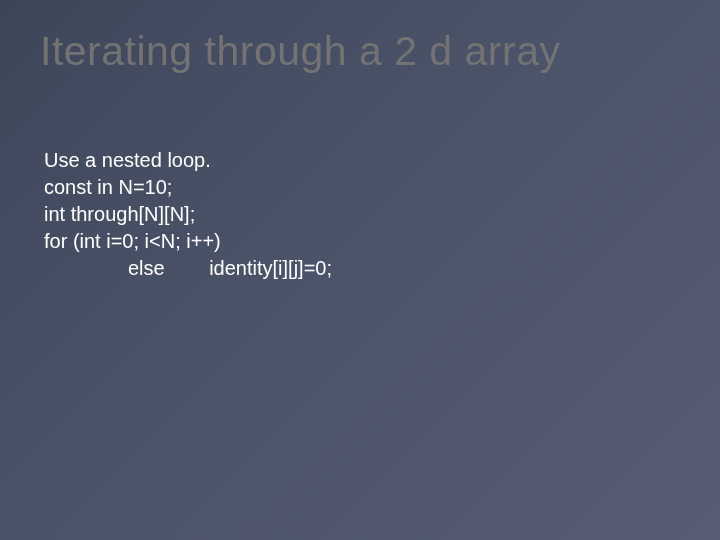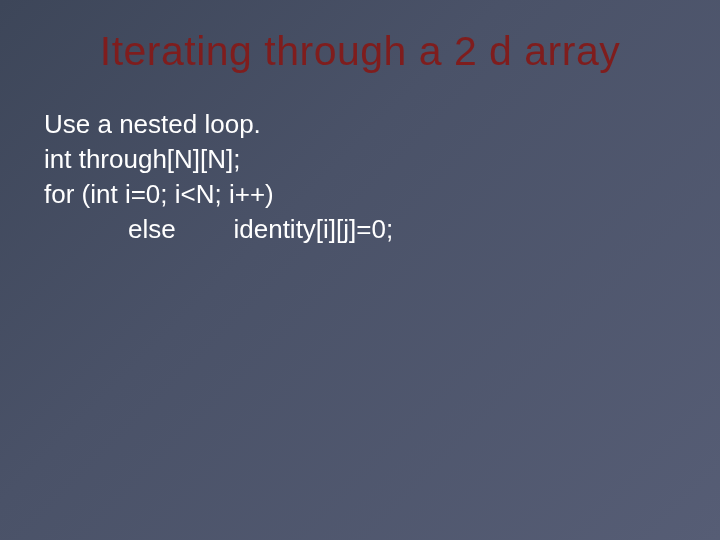--- a/index.html
+++ b/index.html
@@ -16,29 +16,28 @@
     position: relative;
   }
   .slide {
     width: 100%;
     height: 100%;
     padding: 28px 40px 40px 40px;
   }
   .title {
     font-family: "Comic Sans MS", "Chalkboard SE", "Bradley Hand", cursive, sans-serif;
     font-size: 41px;
-    color: #7f1d1d;
-    margin-bottom: 32px;
+    color: #737373;
+    margin-bottom: 72px;
     font-weight: 400;
     letter-spacing: 0.5px;
-    text-align: center;
   }
   .body-text {
     color: #ffffff;
-    font-size: 26px;
+    font-size: 20px;
     line-height: 1.35;
     padding-left: 4px;
   }
   .body-text .line {
     display: block;
     white-space: pre;
   }
   .indent1 {
     padding-left: 42px;
   }
@@ -46,17 +45,18 @@
     padding-left: 84px;
   }
 </style>
 </head>
 <body>
 
 <div class="slide">
   <h1 class="title">Iterating through a 2 d array</h1>
   <div class="body-text">
     <span class="line">Use a nested loop.</span>
+    <span class="line">const in N=10;</span>
     <span class="line">int through[N][N];</span>
     <span class="line">for (int i=0; i&lt;N; i++)</span>
     <span class="line indent2">else        identity[i][j]=0;</span>
   </div>
 </div>
 
 </body></html>

